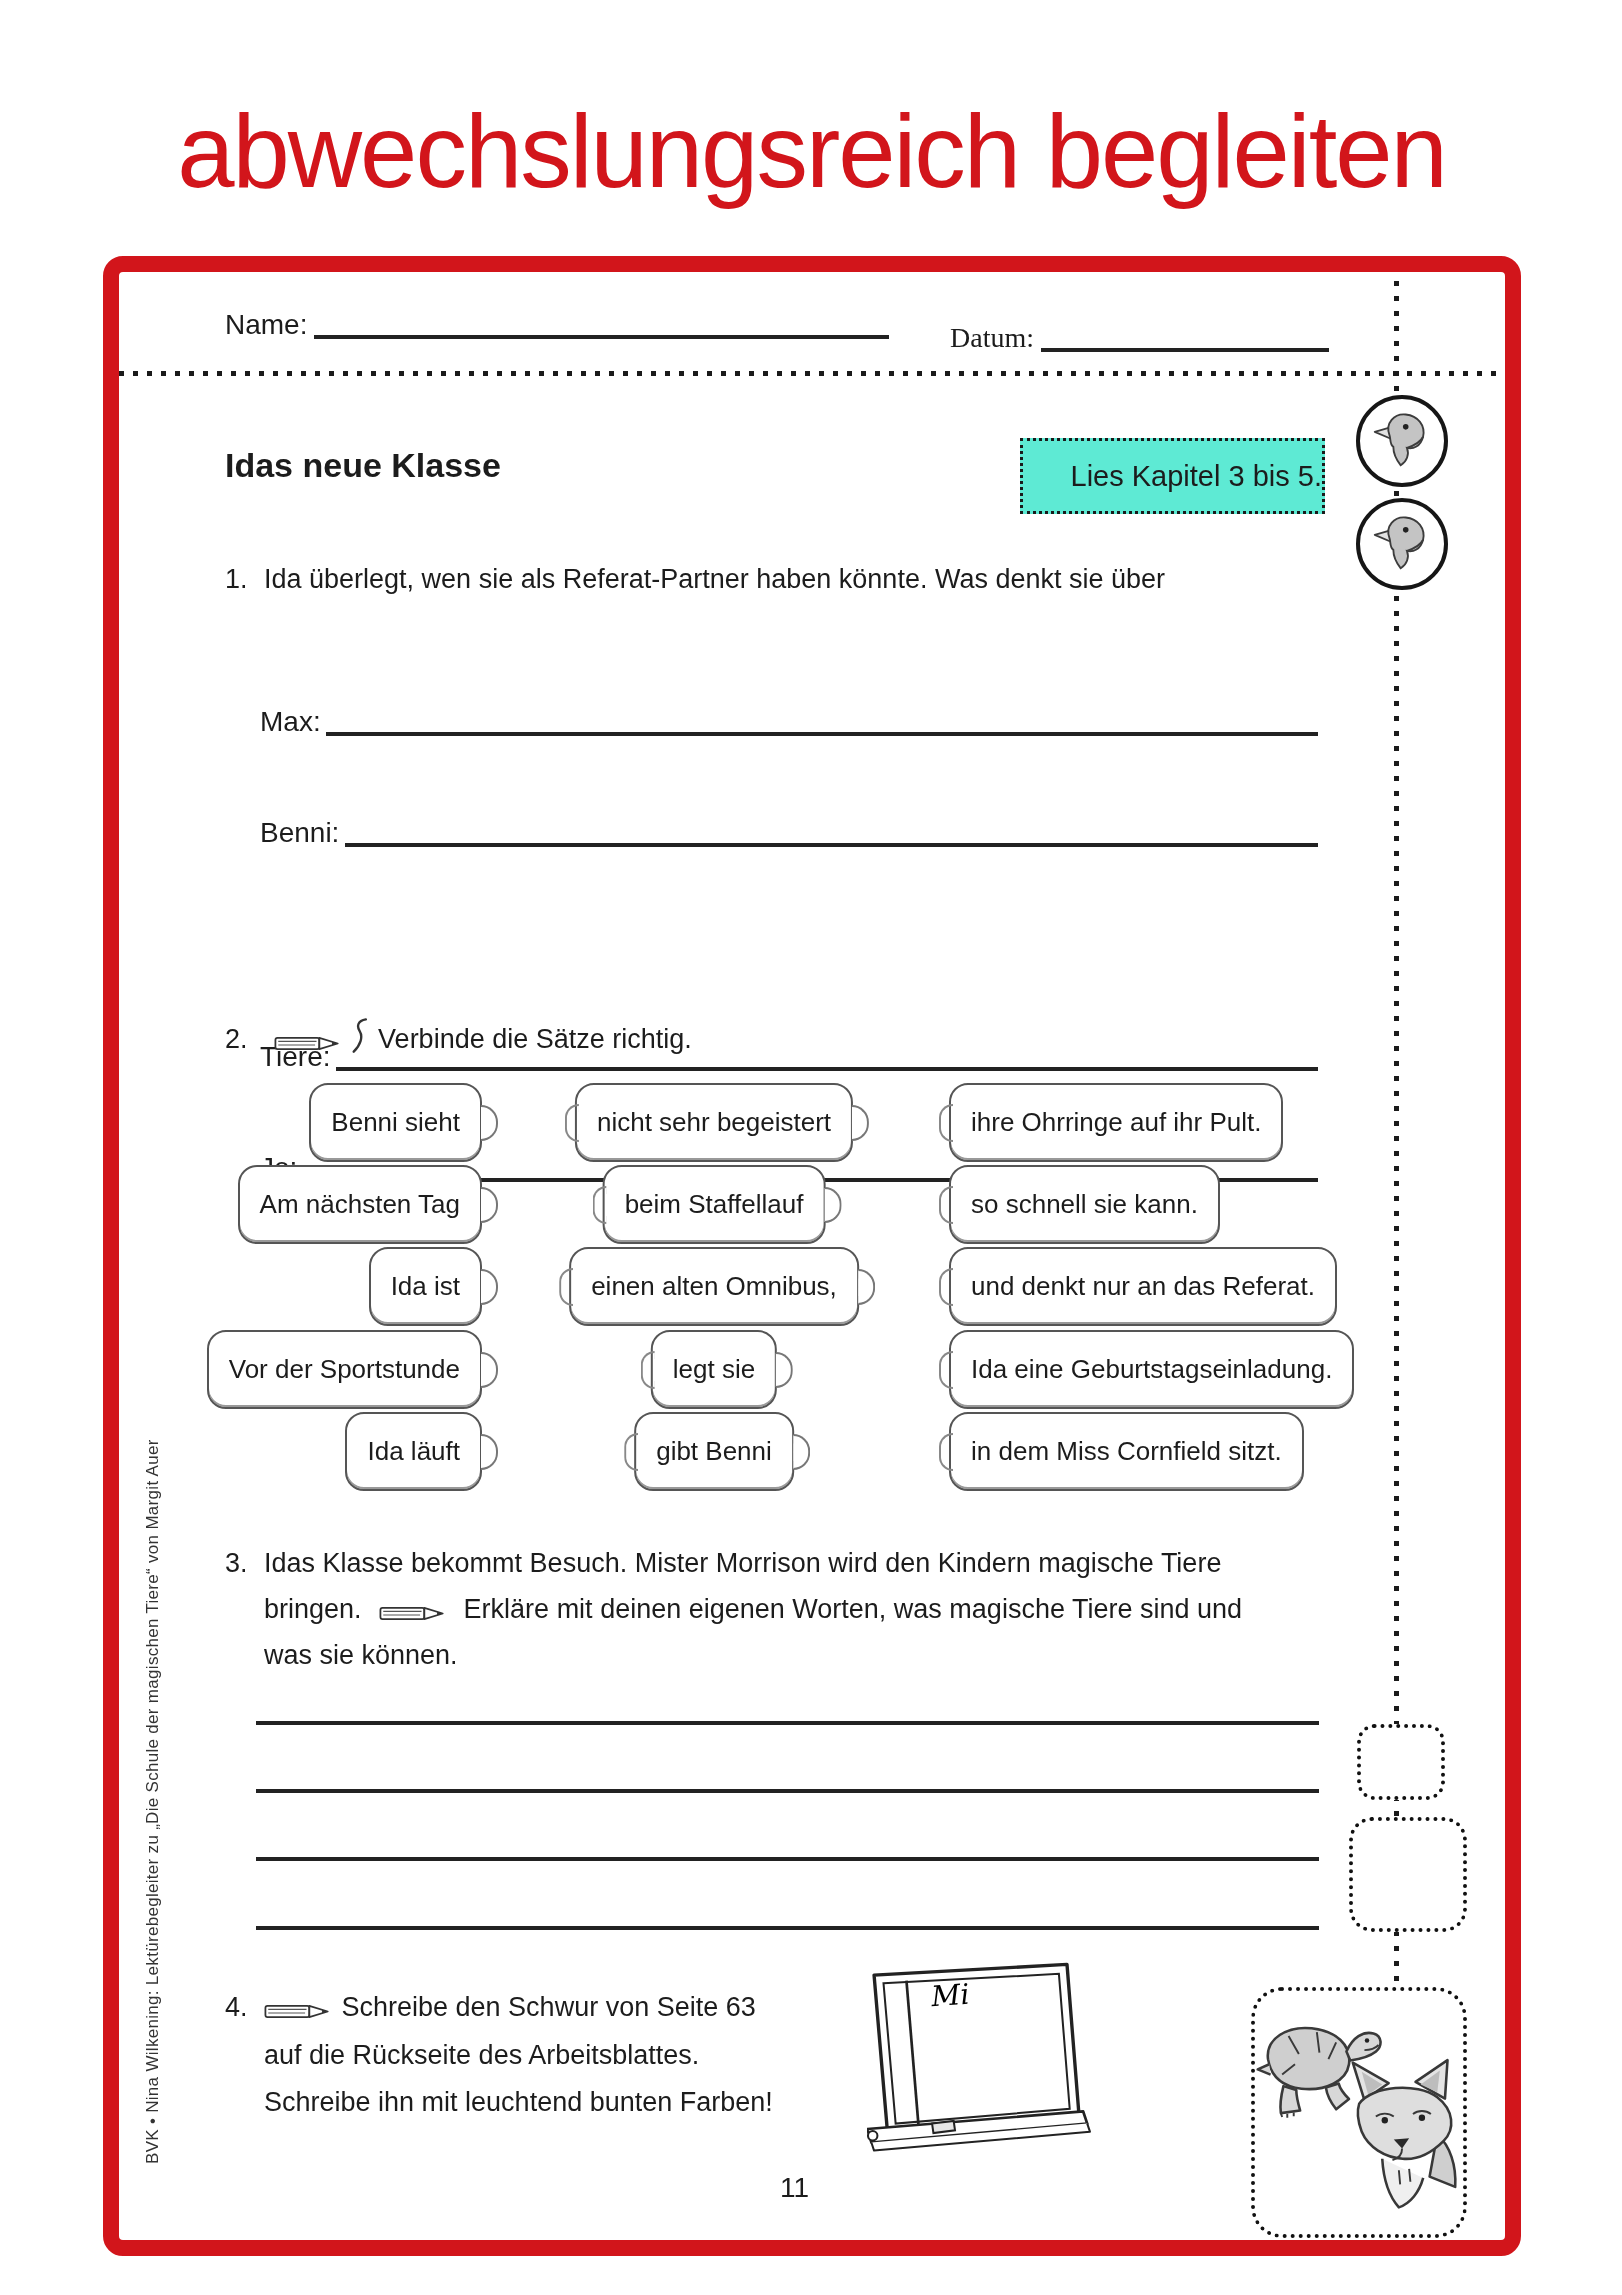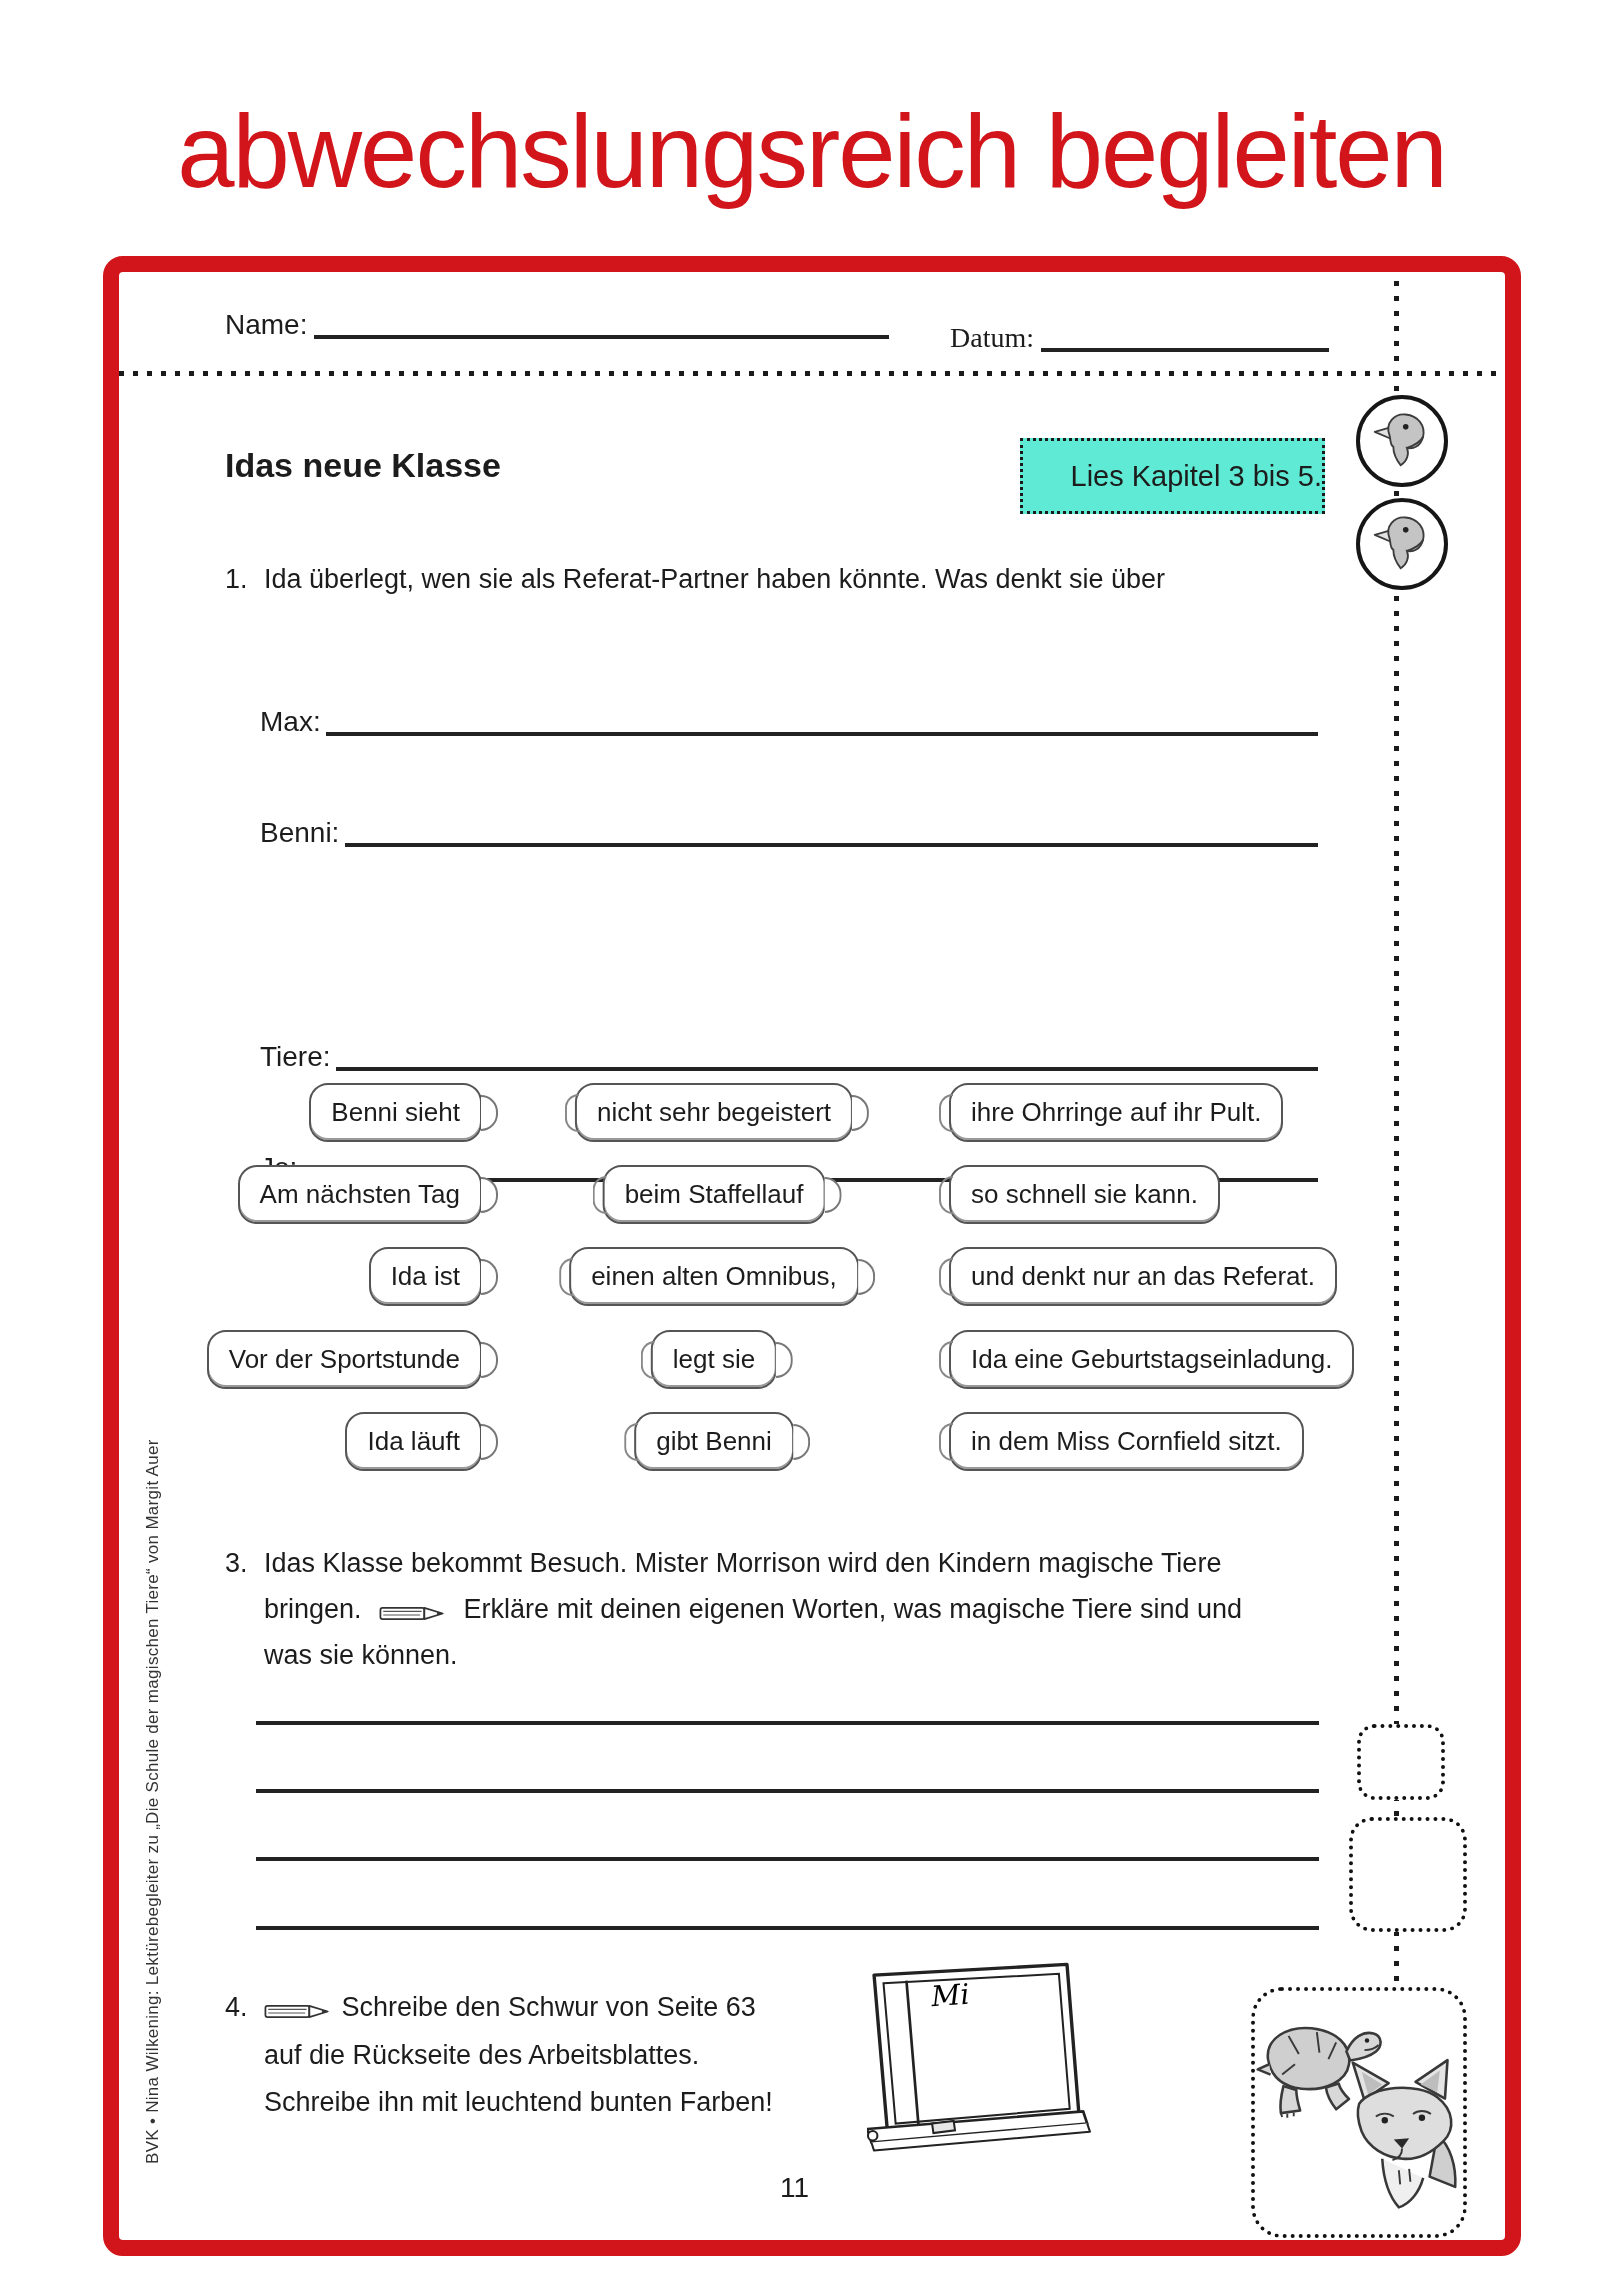--- a/index.html
+++ b/index.html
@@ -36,21 +36,21 @@
   .task-line{position:absolute;font-size:27px;white-space:nowrap;line-height:1.2;}
   .tl-num{display:inline-block;width:39px;}
   .icon{display:inline-block;vertical-align:-4.7px;margin:0 9.5px;}
 
   .fill-row{position:absolute;left:260px;width:1058px;display:flex;align-items:flex-end;font-size:28px;}
   .fill-row .lbl{margin-right:5.4px;line-height:1.05;}
   .fill-row .ln{flex:1;height:30px;border-bottom:4px solid #222;}
   .fr1{top:702px}.fr2{top:813px}.fr3{top:925px}.fr4{top:1037px}.fr5{top:1148px}
 
   .pz{position:absolute;height:55px;border:2.7px solid #555;border-radius:19px;background:#fff;
-      font-size:26px;line-height:54px;padding:0 20px;white-space:nowrap;box-shadow:0 -2px 0 #999 inset;}
+      font-size:26px;line-height:54px;padding:10px 20px;white-space:nowrap;box-shadow:0 -2px 0 #999 inset;}
   .pz.l{right:1141px;}
   .pz.m{left:714px;transform:translateX(-50%);}
   .pz.r{left:949px;}
   .pz.l::after,.pz.m::after{content:"";position:absolute;right:-18px;top:50%;transform:translateY(-50%);
       width:15px;height:32px;border:2.7px solid #777;border-left:none;
       border-radius:0 17.6px 17.6px 0;background:#fff;}
   .pz.m::before,.pz.r::before{content:"";position:absolute;left:-12px;top:50%;transform:translateY(-50%);
       width:12px;height:34px;border:2.7px solid #888;border-right:none;
       border-radius:17.6px 0 0 17.6px;background:transparent;}
   .pzr1{top:1083px}.pzr2{top:1165px}.pzr3{top:1247px}.pzr4{top:1330px}.pzr5{top:1412px}
@@ -136,20 +136,34 @@
   </div>
   <div class="fill-row fr4">
     <span class="lbl">Tiere:</span>
       <span class="ln"></span>
   </div>
   <div class="fill-row fr5">
     <span class="lbl">Jo:</span>
       <span class="ln"></span>
   </div>
 
+  <div class="task-line" style="left:225px;top:1018px;">
+    <span class="tl-num">2.</span><span class="icon">
+      <svg width="68" height="19" viewBox="0 0 96 26">
+        <rect x="2" y="5" width="62" height="16" rx="3" fill="#fff" stroke="#333" stroke-width="2.5"></rect>
+        <path d="M6 10 H60 M6 15 H58" stroke="#555" stroke-width="1.5" fill="none"></path>
+        <path d="M64 5 L90 13 L64 21 Z" fill="#fff" stroke="#333" stroke-width="2.5" stroke-linejoin="round"></path>
+        <path d="M82 10.5 L90 13 L82 15.5 Z" fill="#333"></path>
+      </svg>
+    </span><span class="icon" style="margin-left:0;">
+      <svg width="17.6" height="35" viewBox="0 0 26 52">
+        <path d="M22 2 C10 4 8 12 13 20 C18 28 14 40 4 50" fill="none" stroke="#333" stroke-width="3.5" stroke-linecap="round"></path>
+      </svg>
+    </span><span>Verbinde die Sätze richtig.</span>
+  </div>
 
   <div class="pz l pzr1">Benni sieht</div>
   <div class="pz m pzr1">nicht sehr begeistert</div>
   <div class="pz r pzr1">ihre Ohrringe auf ihr Pult.</div>
 
   <div class="pz l pzr2">Am nächsten Tag</div>
   <div class="pz m pzr2">beim Staffellauf</div>
   <div class="pz r pzr2">so schnell sie kann.</div>
 
   <div class="pz l pzr3">Ida ist</div>

